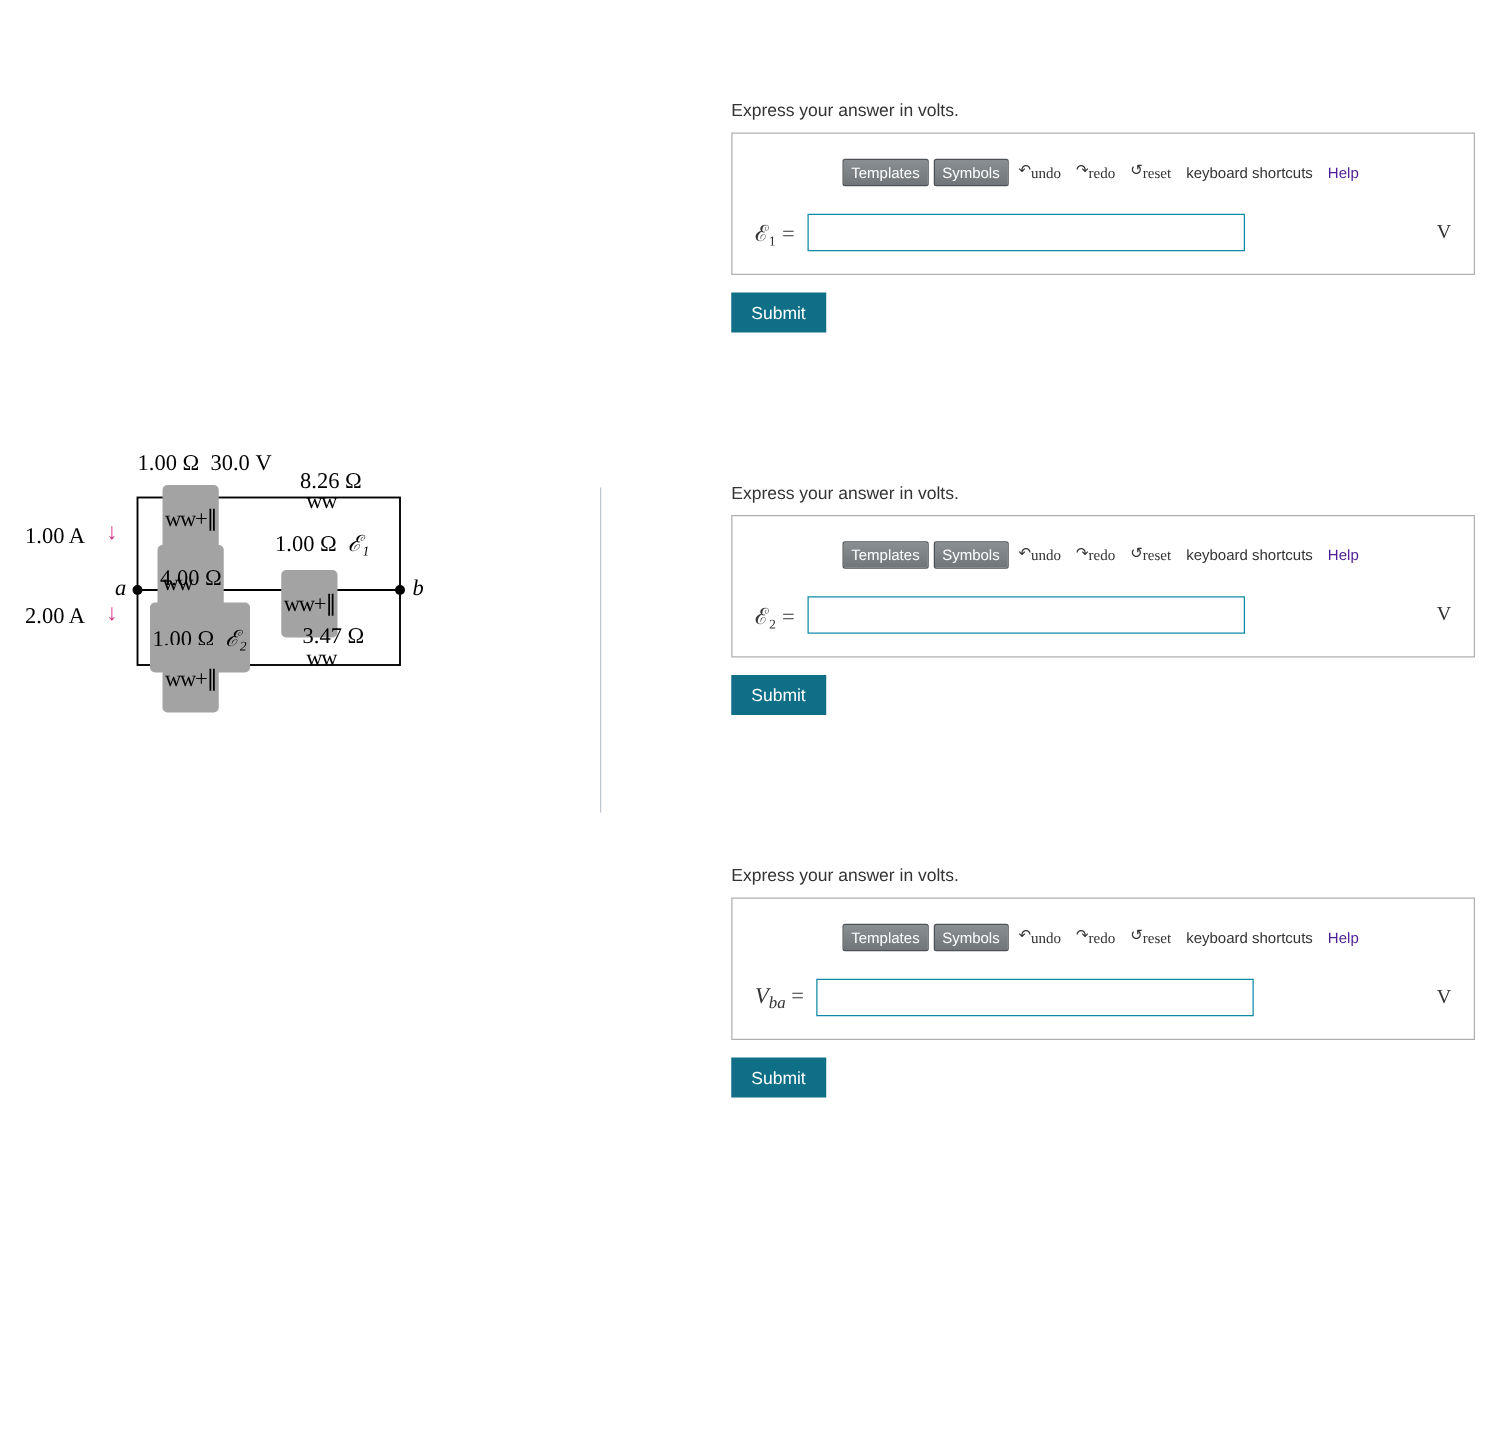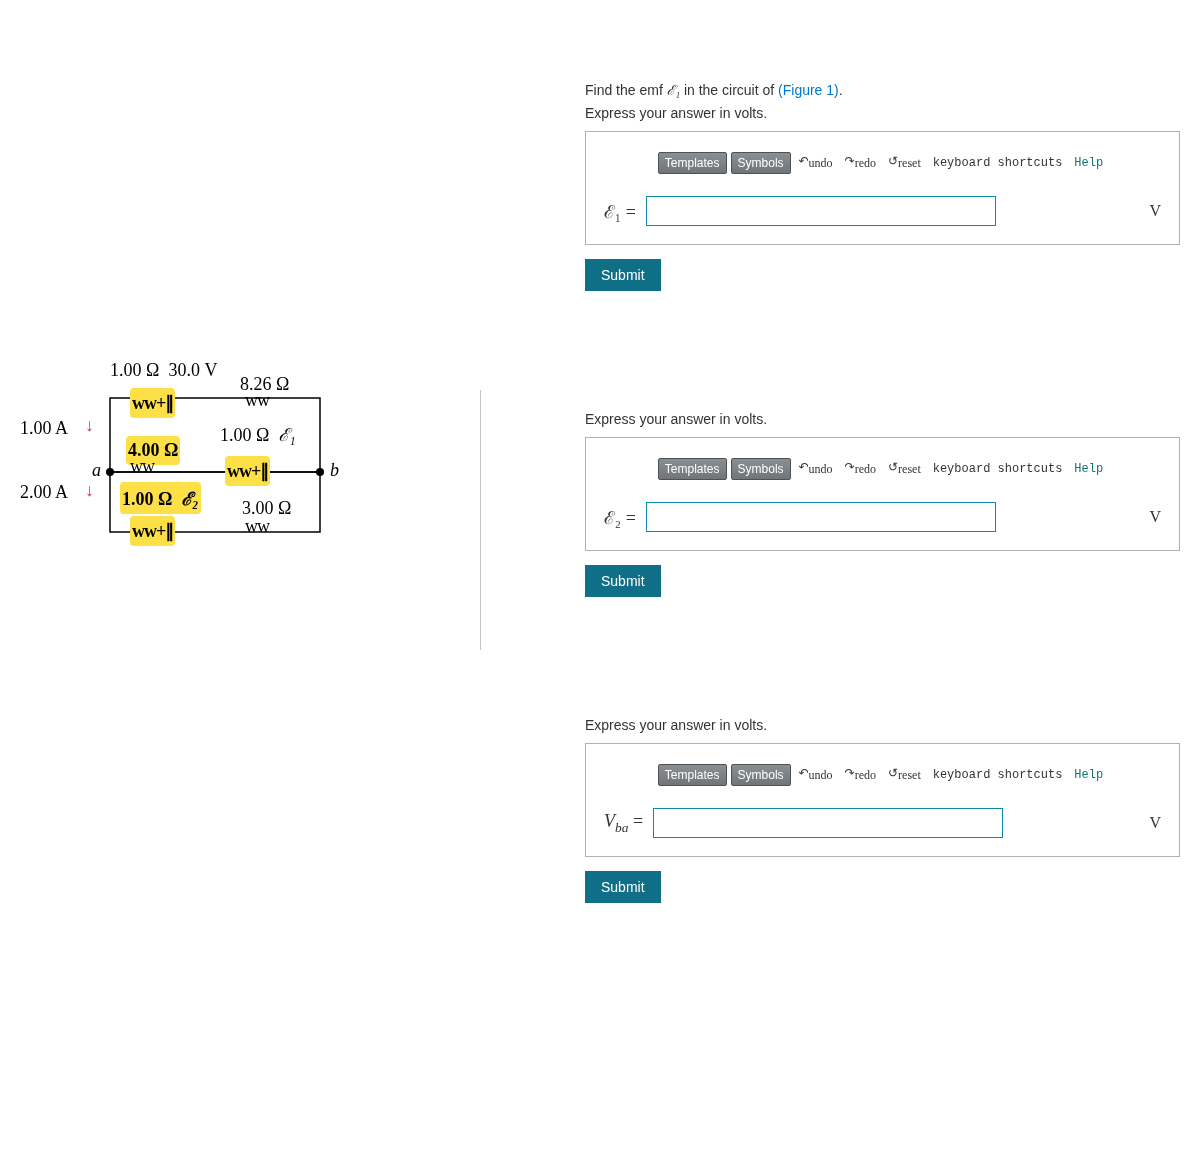--- a/index.html
+++ b/index.html
@@ -70,27 +70,26 @@
     padding: 3px 6px;
     font-size: 12px;
     cursor: pointer;
   }
   .tb-text {
     color: #333;
     padding: 3px 4px;
     font-size: 12px;
     cursor: pointer;
     white-space: nowrap;
-    font-family: Liberation Mono, monospace;
   }
   .tb-squiggle {
     font-family: 'Times New Roman', serif;
     text-align: center;
   }
-  .tb-help { color: #0f766e; cursor: pointer; }
+  .tb-help { color: #4c1d95; cursor: pointer; }
   .input-row {
     display: flex;
     align-items: center;
     gap: 10px;
   }
   .lhs {
     font-family: 'Times New Roman', serif;
     font-size: 18px;
     white-space: nowrap;
   }
@@ -129,24 +128,23 @@
     position: absolute;
     font-size: 18px;
     color: #000;
     white-space: nowrap;
   }
   .res {
     color: #d63384;
     letter-spacing: -1px;
   }
   .hlyel {
-    background: #fde047;
+    background: #a3a3a3;
     border-radius: 4px;
-    padding: 4px 2px;
-    font-weight: bold;
+    padding: 16px 2px;
   }
   .arrdown {
     position: absolute;
     color: #d63384;
     font-size: 18px;
     font-weight: bold;
   }
   svg.circ { position: absolute; left: 95px; top: 30px; }
 </style>
 </head>
@@ -175,33 +173,30 @@
       <div class="lbl res" style="left:120px; top:96px;">ᴡᴡ</div>
       <div class="lbl hlyel res" style="left:215px; top:96px;">ᴡᴡ<span style="color:#000">+∥</span></div>
 
       <div class="lbl emph" style="left:82px; top:100px;">a</div>
       <div class="lbl emph" style="left:320px; top:100px;">b</div>
 
       <div class="lbl" style="left:10px; top:122px;">2.00 A</div>
       <div class="arrdown" style="left:75px; top:120px;">↓</div>
 
       <div class="lbl hlyel" style="left:110px; top:122px;"><span>1.00 Ω</span>&nbsp;&nbsp;<span class="emph">ℰ₂</span></div>
-      <div class="lbl" style="left:232px; top:138px;">3.00 Ω</div>
+      <div class="lbl" style="left:232px; top:138px;">3.47 Ω</div>
       <div class="lbl hlyel res" style="left:120px; top:156px;">ᴡᴡ<span style="color:#000">+∥</span></div>
       <div class="lbl res" style="left:235px; top:156px;">ᴡᴡ</div>
     </div>
     <div class="divider"></div>
   </div>
 
   <div class="right-col">
 
     <div class="part">
-      <div class="prompt-line">
-        <span>Find the emf </span><span class="emph">ℰ₁</span><span> in the circuit of </span><span class="fig-link">(Figure 1)</span><span>.</span>
-      </div>
       <div class="prompt-line strong">Express your answer in volts.</div>
 
       <div class="answer-box">
         <div class="toolbar">
           <span class="tb-btn">Templates</span>
           <span class="tb-btn">Symbols</span>
           <span class="tb-text tb-squiggle"><span style="position:relative;top:-2px">↶</span><span>undo</span></span>
           <span class="tb-text tb-squiggle"><span style="position:relative;top:-2px">↷</span><span>redo</span></span>
           <span class="tb-text tb-squiggle"><span style="position:relative;top:-2px">↺</span><span>reset</span></span>
           <span class="tb-text">keyboard shortcuts</span>

